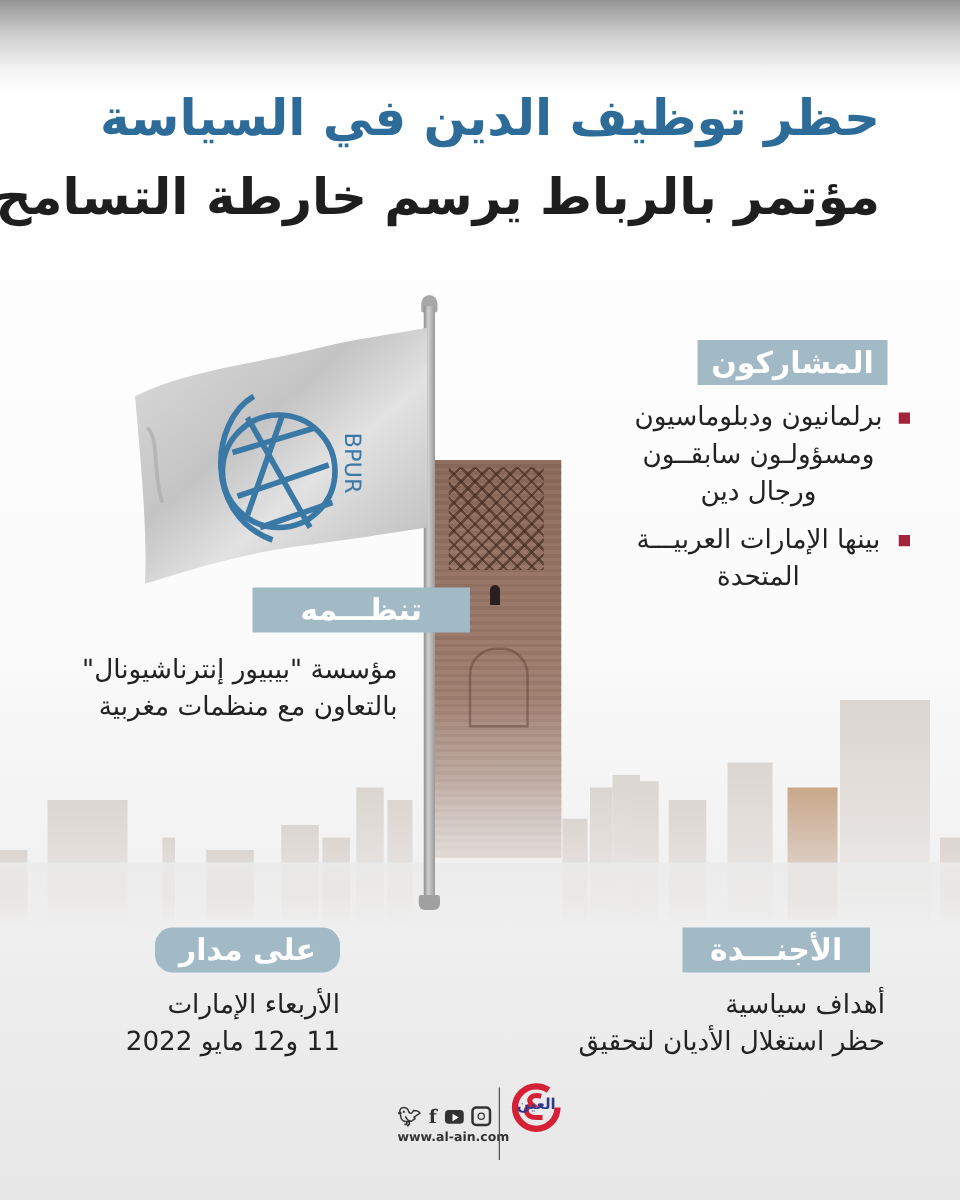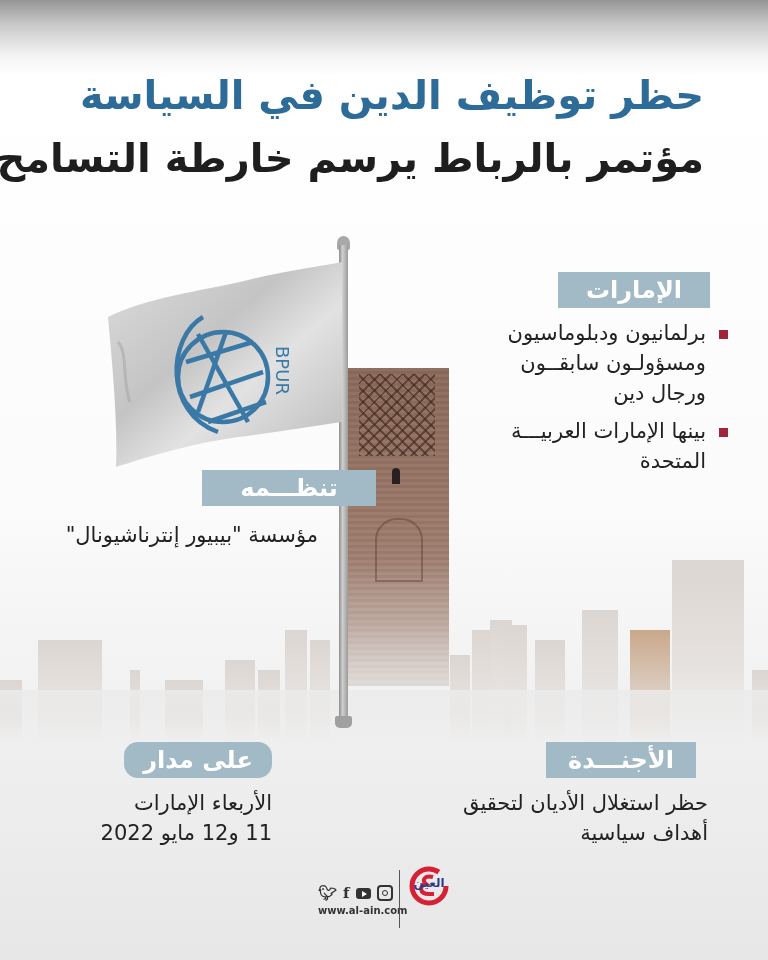--- a/index.html
+++ b/index.html
@@ -4,21 +4,21 @@
 <style>
   html,body{margin:0;padding:0;}
   body{width:768px;height:960px;overflow:hidden;position:relative;
     font-family:"DejaVu Sans",sans-serif;
     background:linear-gradient(180deg,#959595 0px,#c9c9c9 25px,#f3f3f3 55px,#ffffff 75px,#fbfbfb 500px,#f1f1f1 700px,#e7e7e7 960px);}
   .title1{position:absolute;right:64px;top:72px;font-size:40px;font-weight:bold;color:#2d6b99;direction:rtl;white-space:nowrap;letter-spacing:-1px;margin-left:22px;}
   .title2{position:absolute;right:64px;top:135px;font-size:40px;font-weight:bold;color:#1e1e1e;direction:rtl;white-space:nowrap;letter-spacing:-1px;}
   .label{position:absolute;background:#a2b9c6;color:#fff;font-weight:bold;font-size:24px;direction:rtl;text-align:center;line-height:36px;height:36px;}
   .body-text{position:absolute;direction:rtl;text-align:right;font-size:21px;line-height:30px;color:#222;white-space:nowrap;}
   .bullets{position:absolute;right:38px;top:318px;direction:rtl;margin:0;padding:0;list-style:none;}
-  .bullets li{position:relative;padding-right:24px;font-size:21px;line-height:30px;color:#222;margin-bottom:8px;text-align:right;white-space:nowrap;}
+  .bullets li{position:relative;padding-right:24px;font-size:21px;line-height:30px;color:#222;margin-bottom:8px;text-align:center;white-space:nowrap;}
   .bullets li .sq{position:absolute;right:2px;top:12px;width:9px;height:9px;background:#a2243a;}
   .tower{position:absolute;left:345px;top:368px;width:104px;height:318px;
     background:
       linear-gradient(180deg,rgba(0,0,0,0) 60%,rgba(240,240,240,.6) 100%),
       repeating-linear-gradient(0deg,rgba(0,0,0,.04) 0 3px,rgba(255,255,255,.03) 3px 6px),
       linear-gradient(180deg,#8b6a5a,#9a7868 45%,#a88a7c 80%,#c9bcb4);}
   .tower .lattice{position:absolute;left:14px;top:6px;width:76px;height:82px;
     background:repeating-linear-gradient(45deg,rgba(60,35,25,.55) 0 2px,transparent 2px 8px),repeating-linear-gradient(-45deg,rgba(60,35,25,.55) 0 2px,transparent 2px 8px);}
   .tower .arch{position:absolute;left:30px;top:150px;width:44px;height:60px;border:2px solid rgba(70,40,30,.35);border-radius:22px 22px 0 0;}
   .tower .win{position:absolute;left:47px;top:100px;width:8px;height:16px;background:#2a2020;border-radius:4px 4px 0 0;}
@@ -87,44 +87,45 @@
     <circle cx="115" cy="115" r="45"></circle>
     <path d="M90,72 L140,160"></path>
     <path d="M78,100 L145,80"></path>
     <path d="M82,135 L155,110"></path>
     <path d="M100,160 L158,140"></path>
     <path d="M118,70 L90,150"></path>
   </g>
   <text x="168" y="84" fill="#3a78a6" font-size="18" font-family="DejaVu Sans, sans-serif" transform="rotate(90 168 84)">BPUR</text>
 </svg>
 
-<div class="label" style="right:58px;top:272px;width:152px;">الإمارات</div>
+<div class="label" style="right:58px;top:272px;width:152px;">المشاركون</div>
 <ul class="bullets">
   <li>
     <span class="sq"></span>
     <div>برلمانيون ودبلوماسيون</div>
     <div>ومسؤولـون سابقــون</div>
     <div>ورجال دين</div>
   </li>
   <li>
     <span class="sq"></span>
     <div>بينها الإمارات العربيـــة</div>
     <div>المتحدة</div>
   </li>
 </ul>
 
 <div class="label" style="left:202px;top:470px;width:174px;">تنظـــمه</div>
 <div class="body-text" style="right:450px;top:520px;">
   <div>مؤسسة "بيبيور إنترناشيونال"</div>
+  <div>بالتعاون مع منظمات مغربية</div>
 </div>
 
 <div class="label" style="right:72px;top:742px;width:150px;">الأجنـــدة</div>
 <div class="body-text" style="right:60px;top:788px;">
+  <div>أهداف سياسية</div>
   <div>حظر استغلال الأديان لتحقيق</div>
-  <div>أهداف سياسية</div>
 </div>
 
 <div class="label" style="left:124px;top:742px;width:148px;border-radius:14px;">على مدار</div>
 <div class="body-text" style="right:496px;top:788px;">
   <div>الأربعاء الإمارات</div>
   <div>11 و12 مايو 2022</div>
 </div>
 
 <div class="social">
   <span>🐦︎</span>

